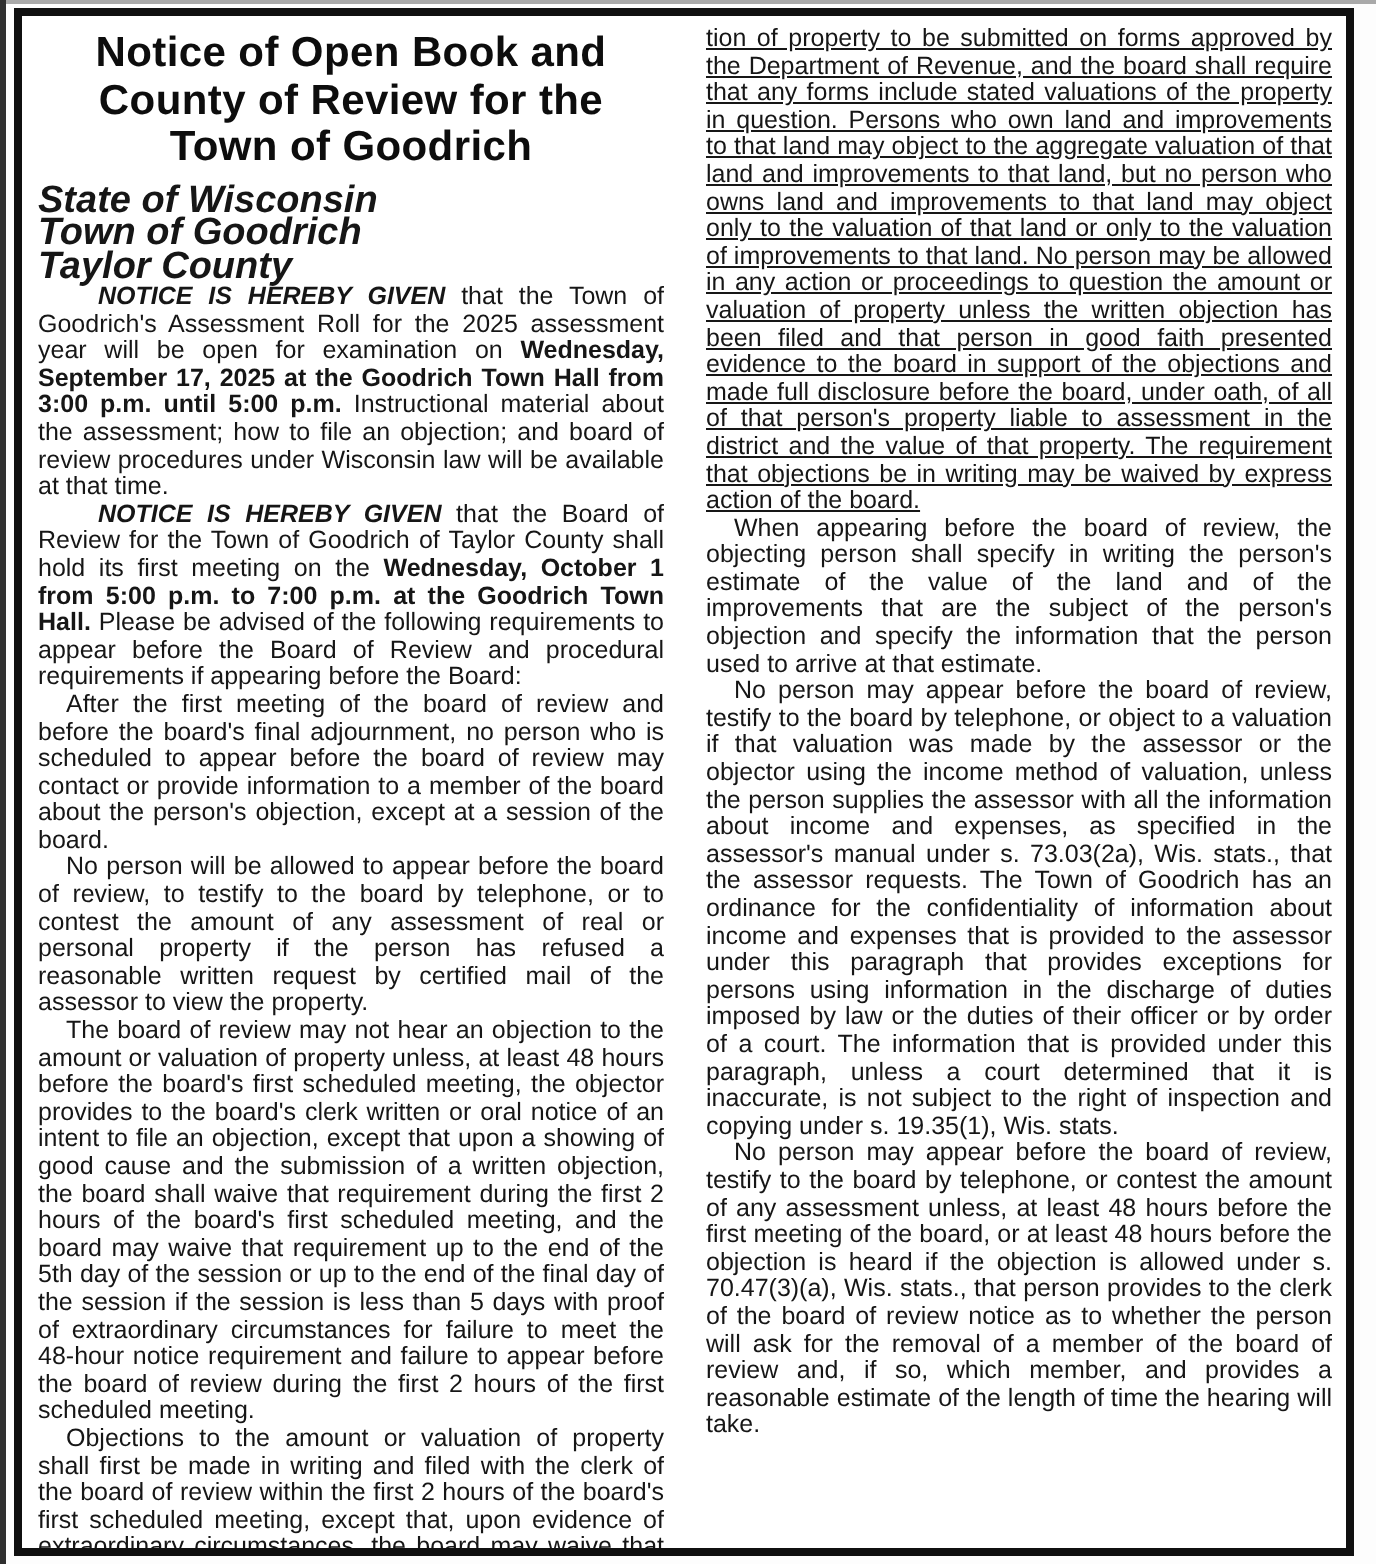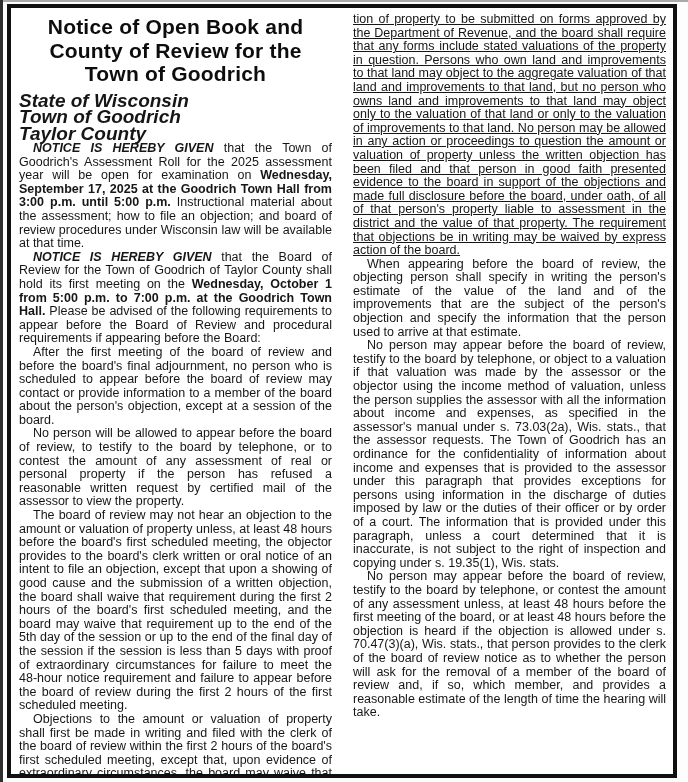--- a/index.html
+++ b/index.html
@@ -56,21 +56,21 @@
   .para {
     margin: 0;
     font-size: 12.5px;
     line-height: 13.6px;
     text-align: justify;
     text-indent: 14px;
   }
   .para.no-indent { text-indent: 0; text-decoration: underline; }
 
   .seg-b { font-weight: bold; }
-  .seg-i { font-style: italic; }
+  .seg-i { font-style: italic; margin-left: 16px; }
   .seg-u { }
 </style>
 </head>
 <body>
 
 <div class="page">
   <div class="top-rule"></div>
   <div class="edge-strip"></div>
 
   <div class="notice-box">

